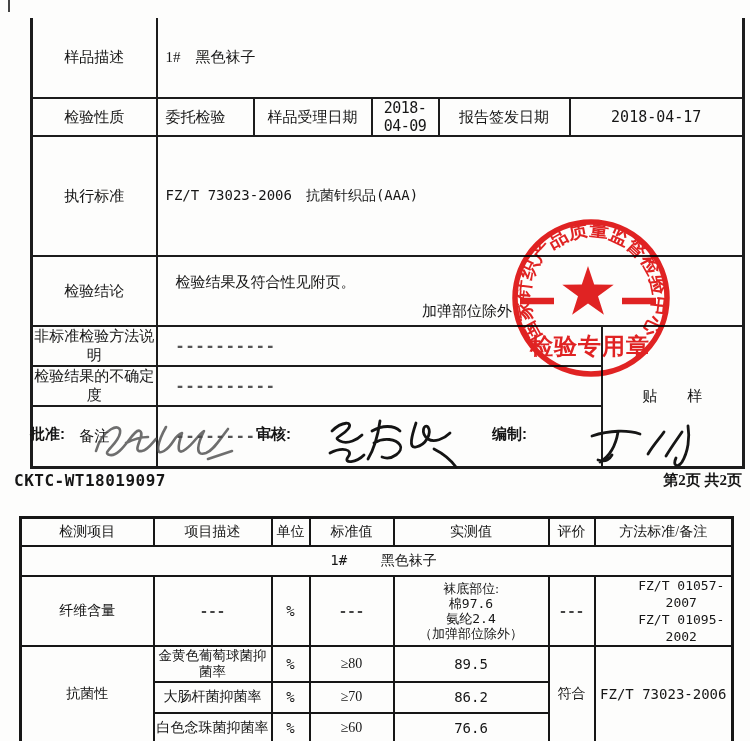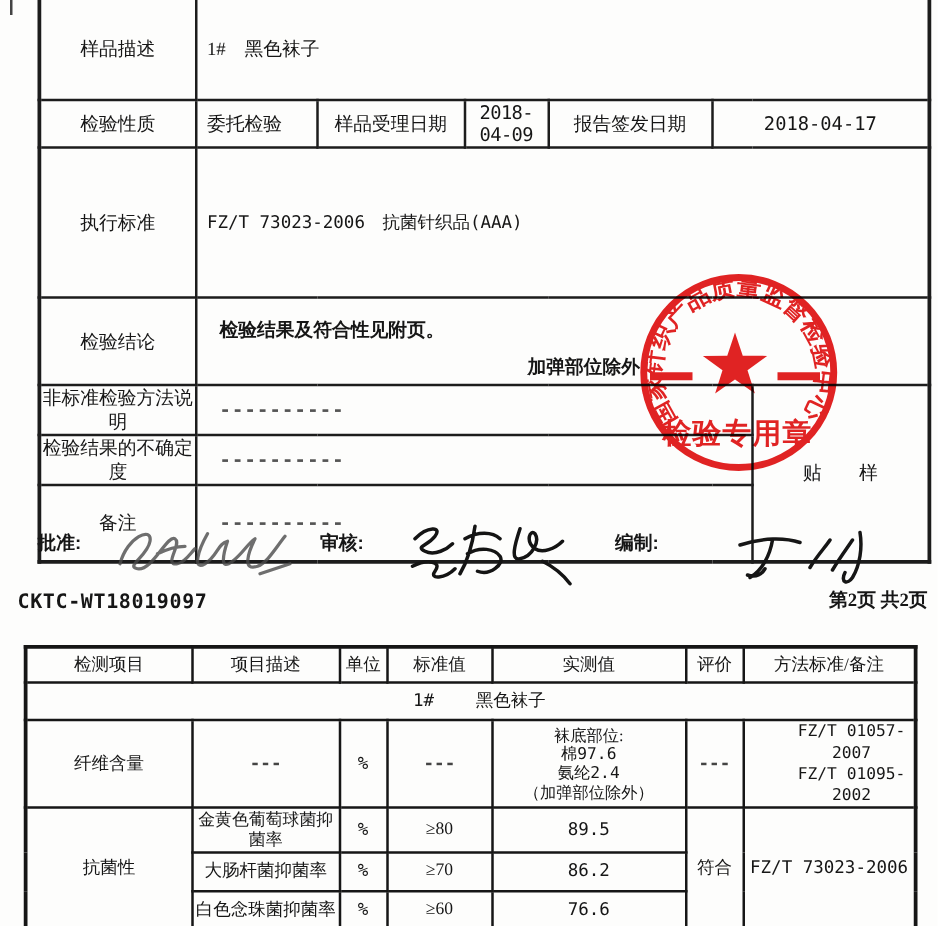--- a/index.html
+++ b/index.html
@@ -4,33 +4,33 @@
 <style>
   html,body{margin:0;padding:0;}
   body{
     width:750px;height:741px;position:relative;background:#fdfdfc;
     font-family:"Liberation Serif",serif;color:#161616;overflow:hidden;
   }
   table{border-collapse:collapse;table-layout:fixed;position:absolute;}
   td{padding:0;overflow:hidden;vertical-align:middle;}
 
   
-  #info-table{left:30px;top:0;width:712px;border:3px solid #1c1c1c;border-top:none;padding-left:36px;}
+  #info-table{left:30px;top:18px;width:712px;border:3px solid #1c1c1c;border-top:none;padding-left:36px;}
   #info-table td{border:2px solid #1c1c1c;font-size:15px;}
   #info-table tr.r1 td{border-top:none;}
   tr.r1{height:80px;} tr.r2{height:28px;} tr.r3{height:120px;} tr.r4{height:70px;}
   tr.r5{height:30px;} tr.r6{height:33px;} tr.r7{height:61px;}
   .lbl{text-align:center;}
   .lbl.sm{font-size:13px;}
   .val{text-align:left;padding-left:8px;}
   .ctr{text-align:center;}
   .num{font-family:"DejaVu Sans Mono",monospace;}
   .dateA{font-size:11.5px;letter-spacing:-0.5px;}
   .dateB{font-size:12.5px;}
-  td.rel{position:relative;font-weight:bold;}
+  td.rel{position:relative;}
   .concl{position:absolute;top:16px;left:18px;font-size:15px;}
   .sealcap{position:absolute;right:230px;bottom:4px;font-size:15px;}
   .dash{font-family:"DejaVu Sans Mono",monospace;color:#555;font-size:13px;
         letter-spacing:1px;padding-left:18px;font-weight:bold;}
   .paste{text-align:center;font-size:16px;}
 
   
   .sig-label{position:absolute;font-size:15px;font-weight:bold;font-family:"Liberation Sans",sans-serif;}
   .sigsvg{position:absolute;}
 

